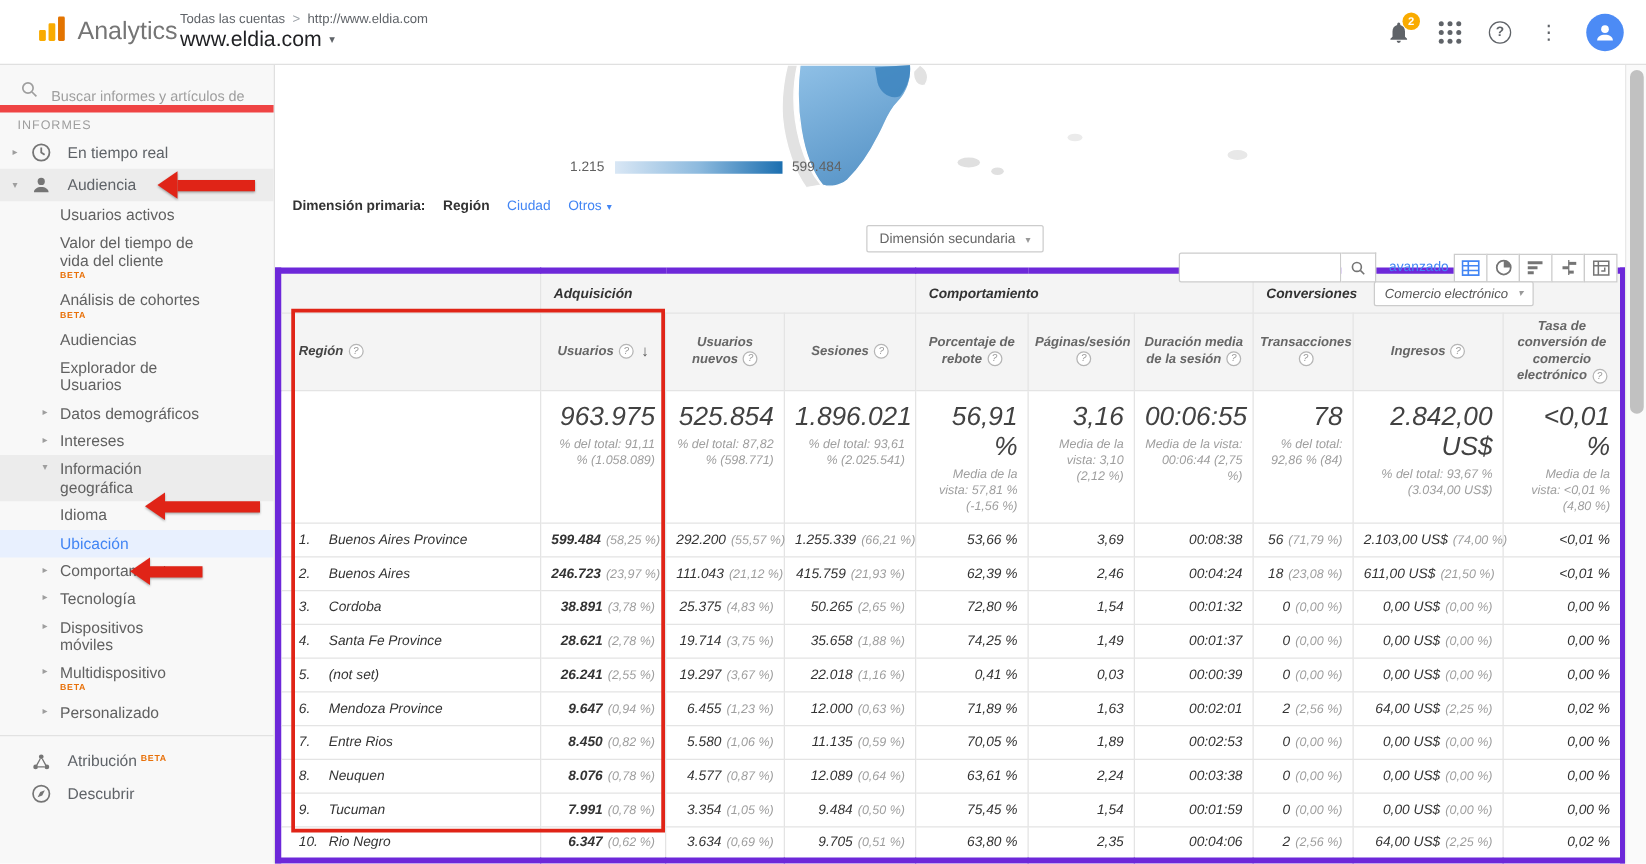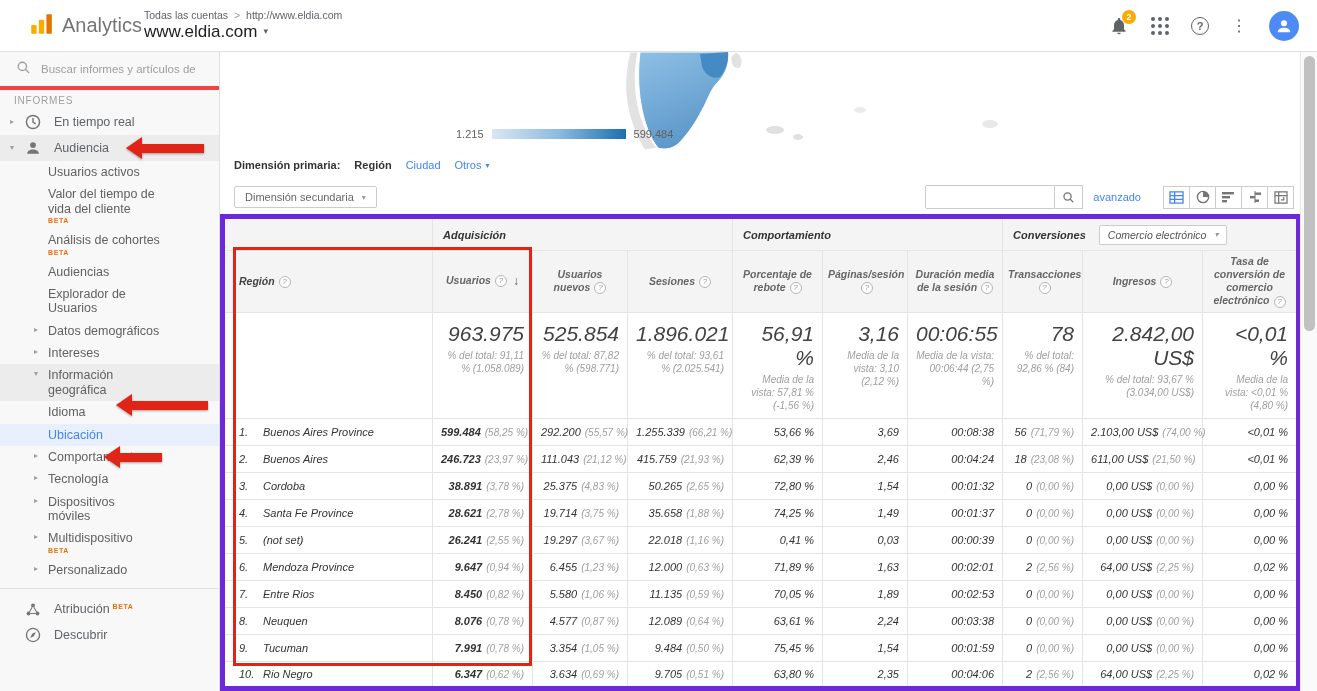--- a/index.html
+++ b/index.html
@@ -24,21 +24,21 @@
   .apps-grid { display:grid; grid-template-columns:repeat(3,4px); grid-gap:3px; }
   .apps-grid i { width:4px; height:4px; border-radius:50%; background:#5f6368; }
   .help-circle { width:18px; height:18px; border:1.5px solid #5f6368; border-radius:50%;
     font-size:11px; color:#5f6368; display:flex; align-items:center; justify-content:center; font-weight:bold; }
   .kebab { font-size:16px; color:#5f6368; }
   .avatar { width:30px; height:30px; border-radius:50%; background:#4c8bf5; display:flex; align-items:center; justify-content:center; }
 
   
   .sidebar { position:absolute; left:0; top:52px; width:220px; bottom:0; background:#f8f8f8;
     border-right:1px solid #e0e0e0; overflow:hidden; z-index:2; }
-  .sidebar-search { height:38px; display:flex; align-items:center; padding:0 10px 0 16px; border-bottom:4px solid #ef4444; }
+  .sidebar-search { height:38px; display:flex; align-items:flex-end; padding:0 10px 0 16px; border-bottom:6px solid #ef4444; }
   .sidebar-search input { border:none; outline:none; background:transparent; font-size:11.5px;
     color:#333; margin-left:10px; width:160px; font-family:"Liberation Sans",sans-serif; }
   .sidebar-search input::placeholder { color:#9e9e9e; }
   .section-label { font-size:10px; color:#9e9e9e; letter-spacing:0.8px; padding:5px 0 3px 14px; }
   .nav-item { display:flex; align-items:flex-start; cursor:pointer; color:#616161; font-size:12.5px;
     line-height:1.15; position:relative; }
   .nav-item.level0 { padding:4px 8px 4px 10px; min-height:26px; align-items:center; color:#5f6368; }
   .nav-item.level1 { padding:4px 8px 4px 48px; min-height:22px; }
   .nav-item.level1.with-exp { padding-left:34px; }
   .nav-item.level2 { padding:4px 8px 4px 48px; min-height:22px; }
@@ -59,30 +59,30 @@
   .legend { position:absolute; left:236px; bottom:10px; display:flex; align-items:center; gap:8px;
     font-size:11px; color:#616161; }
   .legend-grad { width:134px; height:10px; background:linear-gradient(to right,#d9e7f5,#8dbade,#1c6fb0); }
 
   .dim-row { display:flex; align-items:center; height:30px; padding-left:14px; font-size:11px; gap:14px; }
   .dim-label { font-weight:bold; color:#333; }
   .dim-selected { color:#333; font-weight:bold; cursor:default; }
   .dim-link { color:#4285f4; cursor:pointer; }
   .dim-caret { font-size:8px; color:#4285f4; margin-left:-10px; }
 
-  .toolbar { display:flex; align-items:center; height:34px; padding:0 6px 0 14px; }
+  .toolbar { display:flex; align-items:center; height:34px; padding:0 6px 0 14px;flex-direction:column; }
   .sec-dim-btn { display:flex; align-items:center; gap:8px; background:#fff; border:1px solid #ccc;
     border-radius:2px; font-size:11px; color:#666; padding:4px 10px; cursor:pointer; font-family:"Liberation Sans",sans-serif; }
   .sec-dim-btn .caret { font-size:8px; color:#999; }
   .toolbar-right { margin-left:auto; display:flex; align-items:center; }
   .tbl-search { width:130px; height:24px; border:1px solid #ccc; border-radius:2px 0 0 2px; padding:0 6px;
     font-size:11px; font-family:"Liberation Sans",sans-serif; outline:none; }
   .tbl-search-btn { width:28px; height:24px; border:1px solid #ccc; border-left:none; background:#fff;
     display:flex; align-items:center; justify-content:center; cursor:pointer; }
-  .advanced-link { color:#4285f4; font-size:11px; margin:0 22px 0 10px; cursor:pointer; }
+  .advanced-link { color:#4285f4; font-size:11px; margin:0 4px 0 10px; cursor:pointer; }
   .view-toggle { display:flex; }
   .vt-btn { width:27px; height:23px; border:1px solid #ccc; background:#fff; margin-left:-1px;
     display:flex; align-items:center; justify-content:center; cursor:pointer; padding:0; }
   .vt-btn:first-child { margin-left:0; }
 
   
   table.data-table { border-collapse:collapse; table-layout:fixed; width:1076px; font-size:11px; color:#333;
     border:5px solid #6d28d9;font-style:italic; }
   .data-table th, .data-table td { border:1px solid #e4e4e4; }
   .group-row th { background:#f4f4f4; height:34px; text-align:left; padding:0 10px; font-size:11px; color:#333; }

